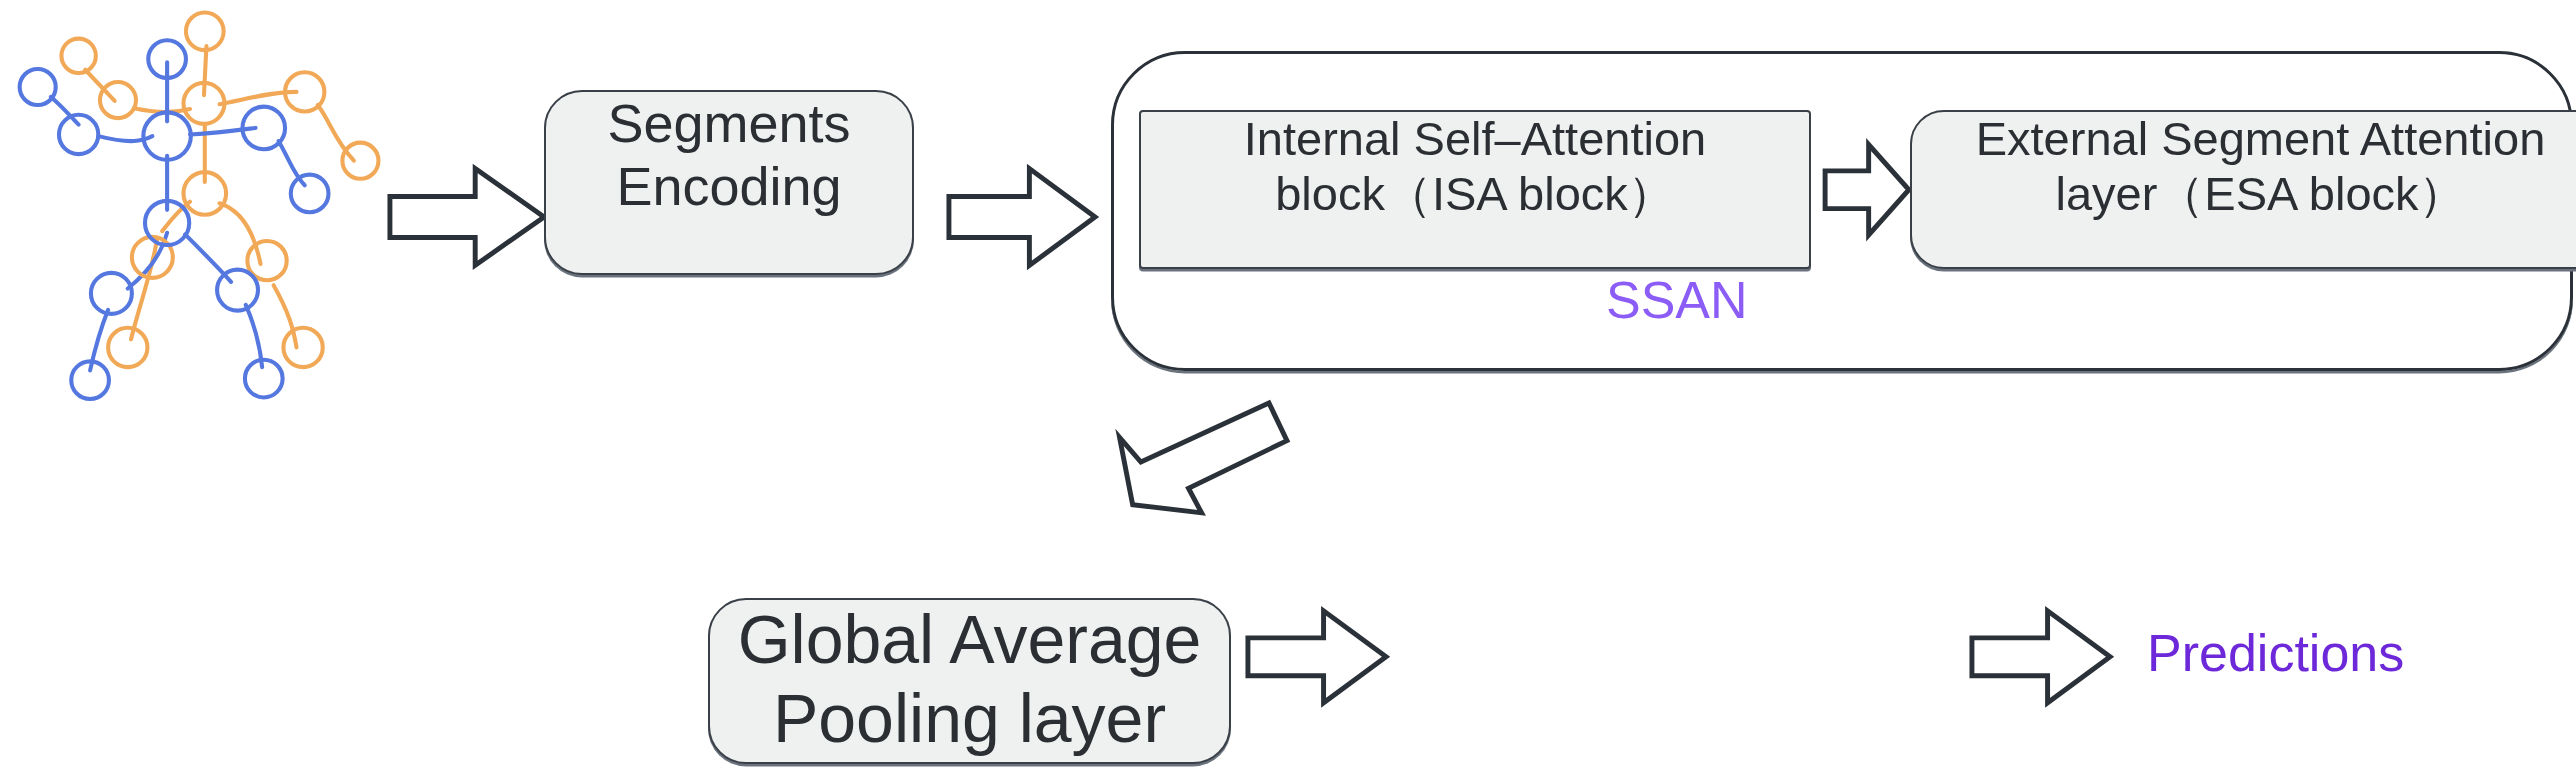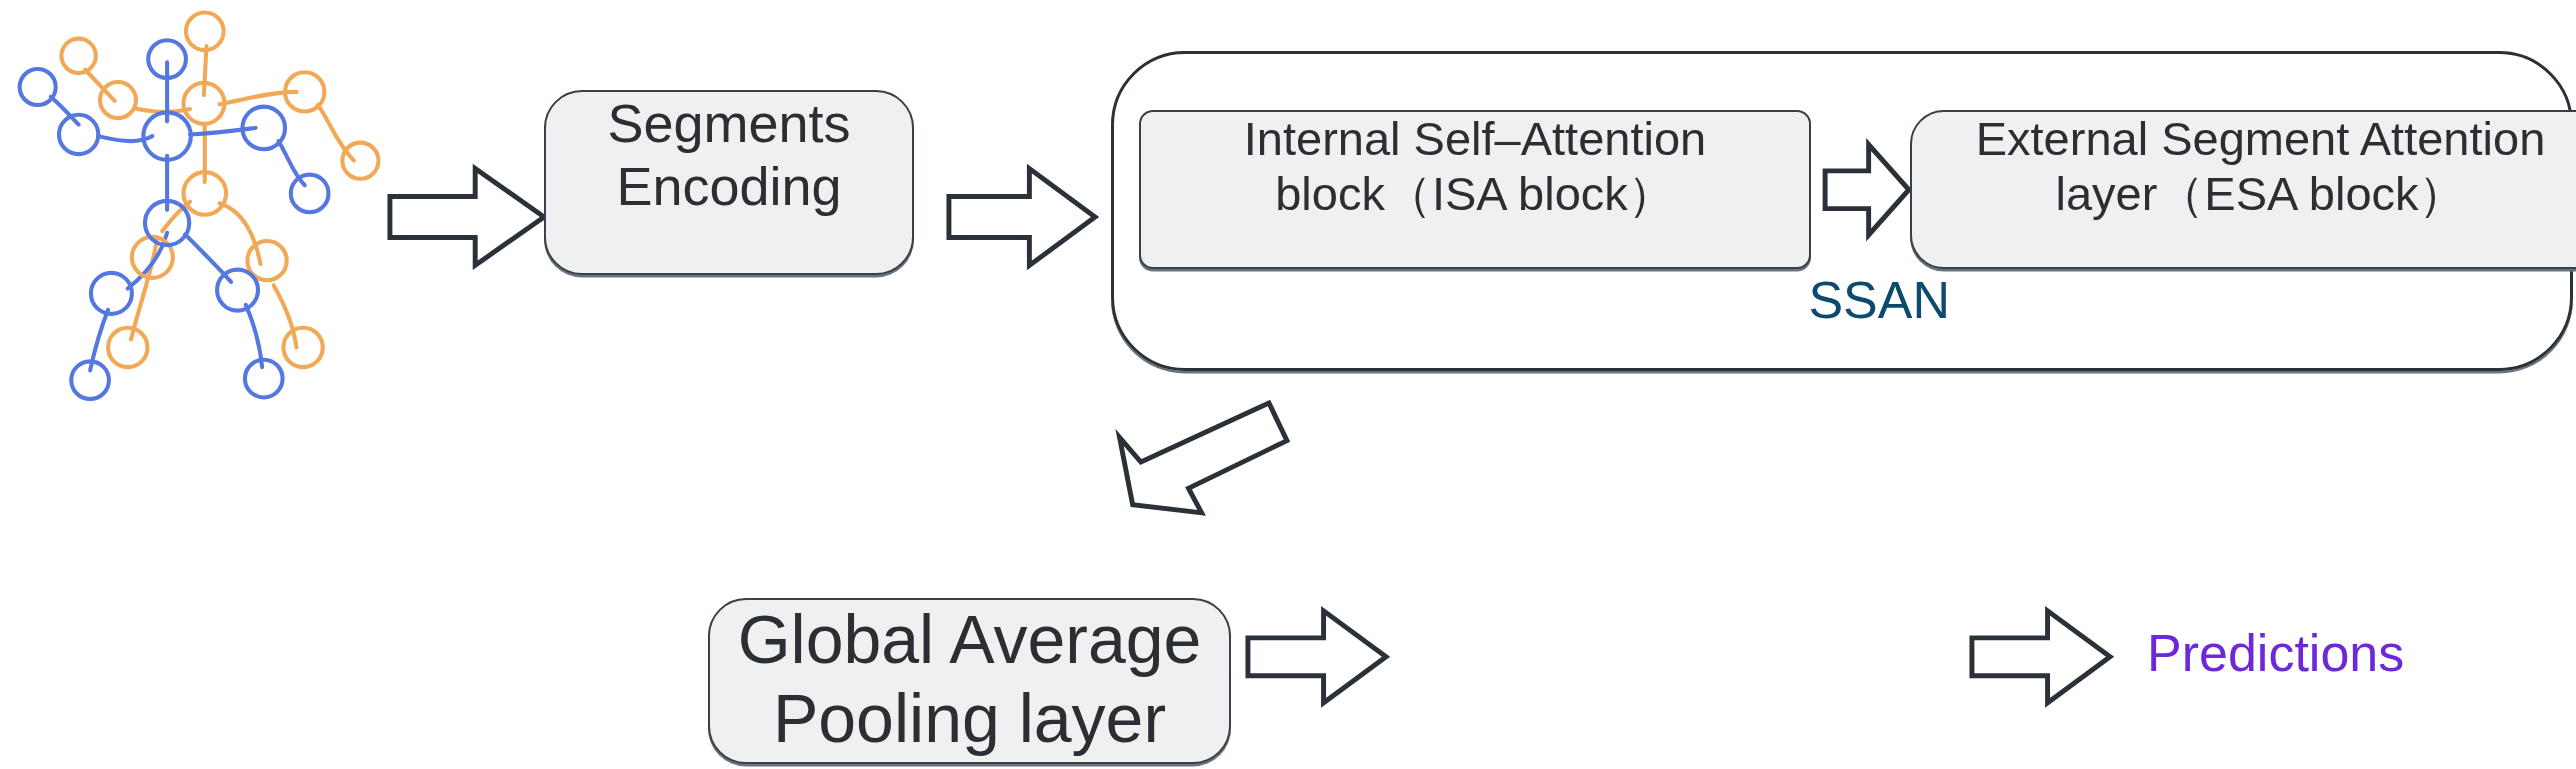--- a/index.html
+++ b/index.html
@@ -21,35 +21,35 @@
     box-sizing:border-box;
     display:flex;align-items:flex-start;justify-content:center;
     text-align:center;
     color:#2b2f33;
     line-height:1.16;
     box-shadow:0 2.5px 0 0 #6a737d;
   }
   .box .txt{display:block;padding:0 8.2px;}
 
   #box-segments{left:544px;top:90px;width:370px;height:185px;font-size:54px;}
-  #box-isa{left:1139px;top:110px;width:672px;height:159px;font-size:47px;border-width:2.5px;border-radius:14px;}
+  #box-isa{left:1139px;top:110px;width:672px;height:159px;font-size:47px;border-width:2.5px;border-radius:4px;}
   #box-esa{left:1910px;top:110px;width:701px;height:159px;font-size:47px;border-width:2.5px;border-radius:34px;}
   #box-gap{left:708px;top:598px;width:523px;height:166px;font-size:68px;}
   #box-fc{left:1395px;top:574px;width:561px;height:166px;font-size:52px;}
 
   
   #ssan-container{
     position:absolute;left:1111px;top:51px;width:1462px;height:320px;
     border:3.3px solid #2b3138;border-radius:74px;background:transparent;
     box-sizing:border-box;
     box-shadow:0 2.5px 0 0 #6a737d;
   }
   #ssan-label{
     position:absolute;left:1606px;top:270px;width:344px;
-    font-size:52px;text-align:right;color:#0c4a6e;
+    font-size:52px;text-align:left;color:#8b5cf6;
   }
 
   
   .arrow{position:absolute;}
   .arrow svg{display:block;overflow:visible;}
   #arrow-skel{left:385px;top:162px;width:164px;height:110px;}
   #arrow-seg{left:944px;top:162px;width:156px;height:110px;}
   #arrow-isa{left:1821px;top:138px;width:92px;height:103px;}
   #arrow-down{left:1090px;top:375px;width:238px;height:139px;}
   #arrow-gap{left:1243px;top:605px;width:148px;height:103px;}

